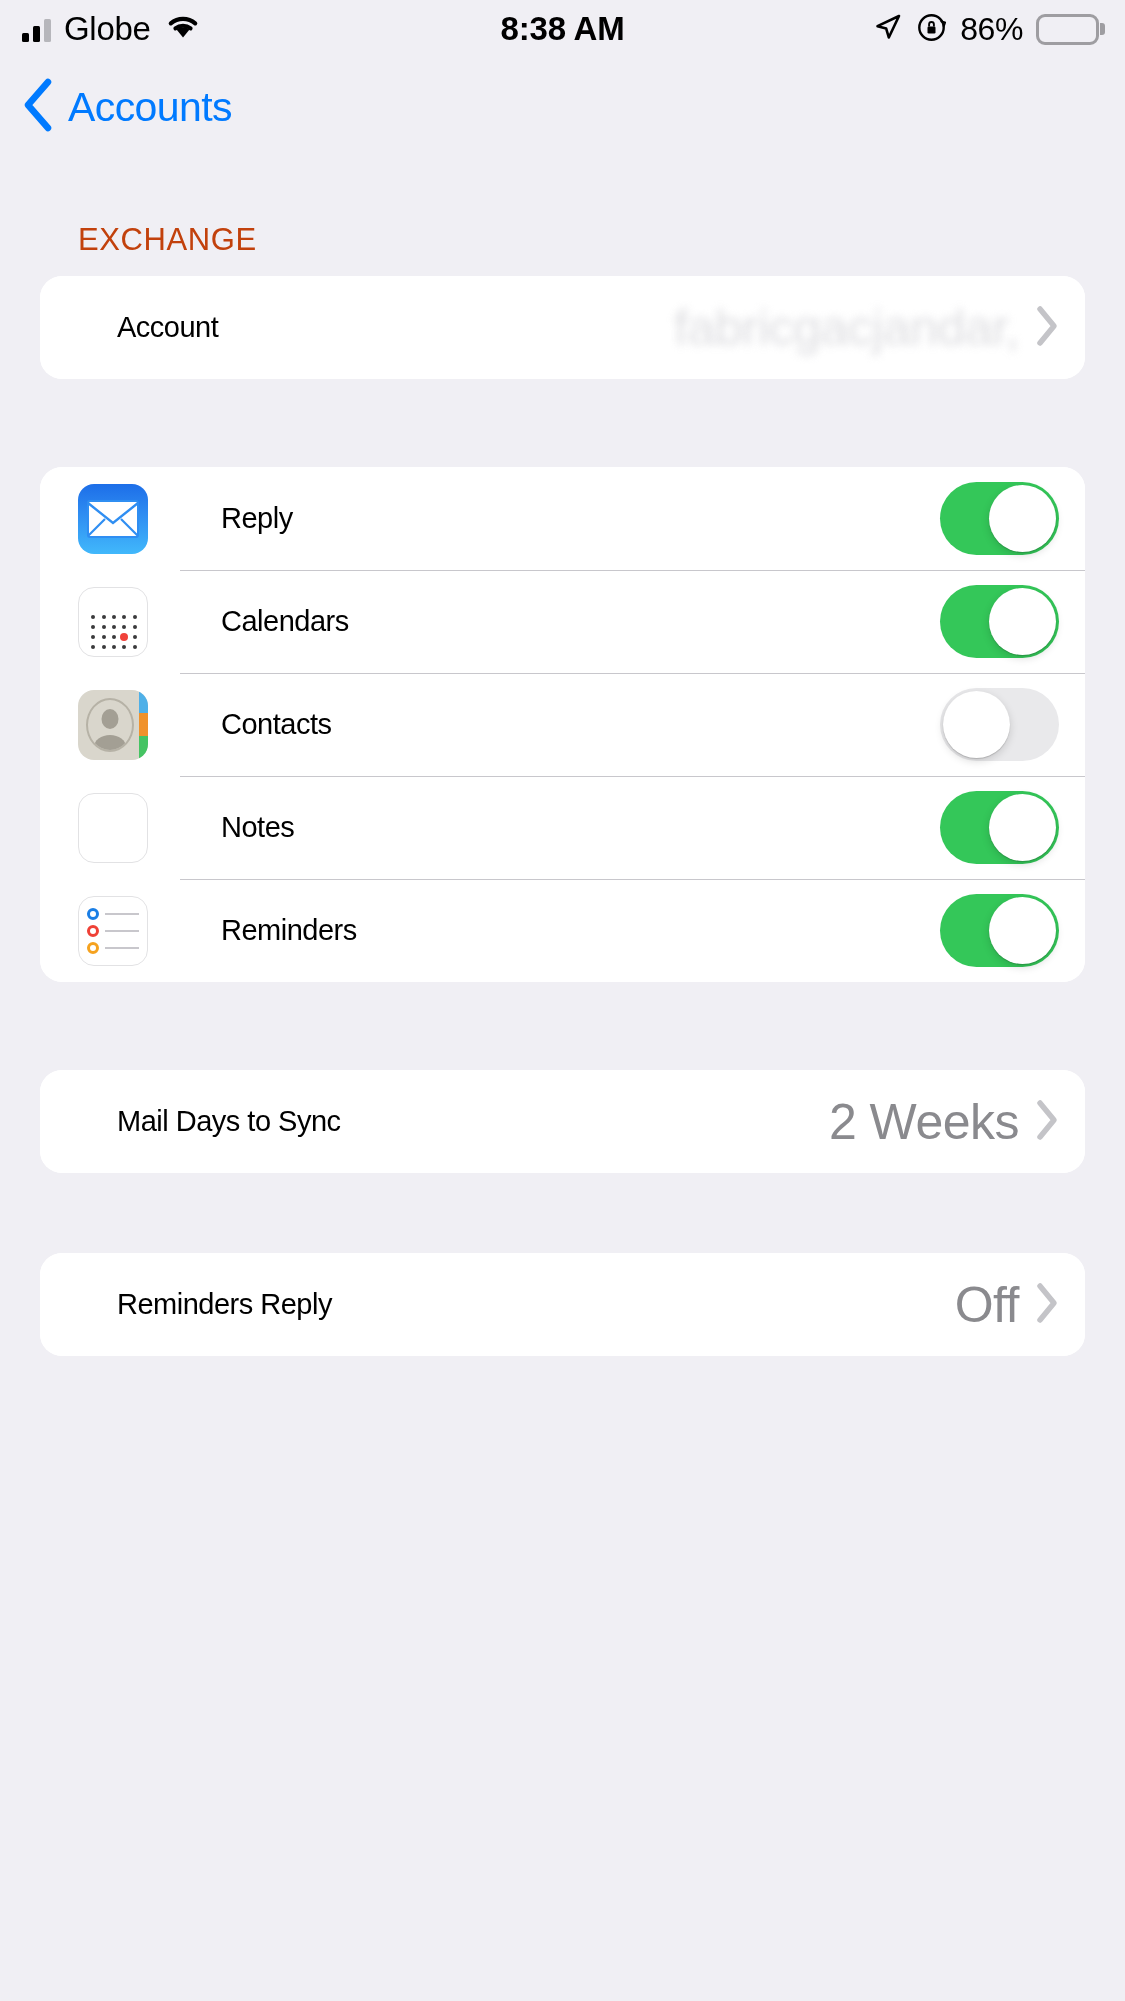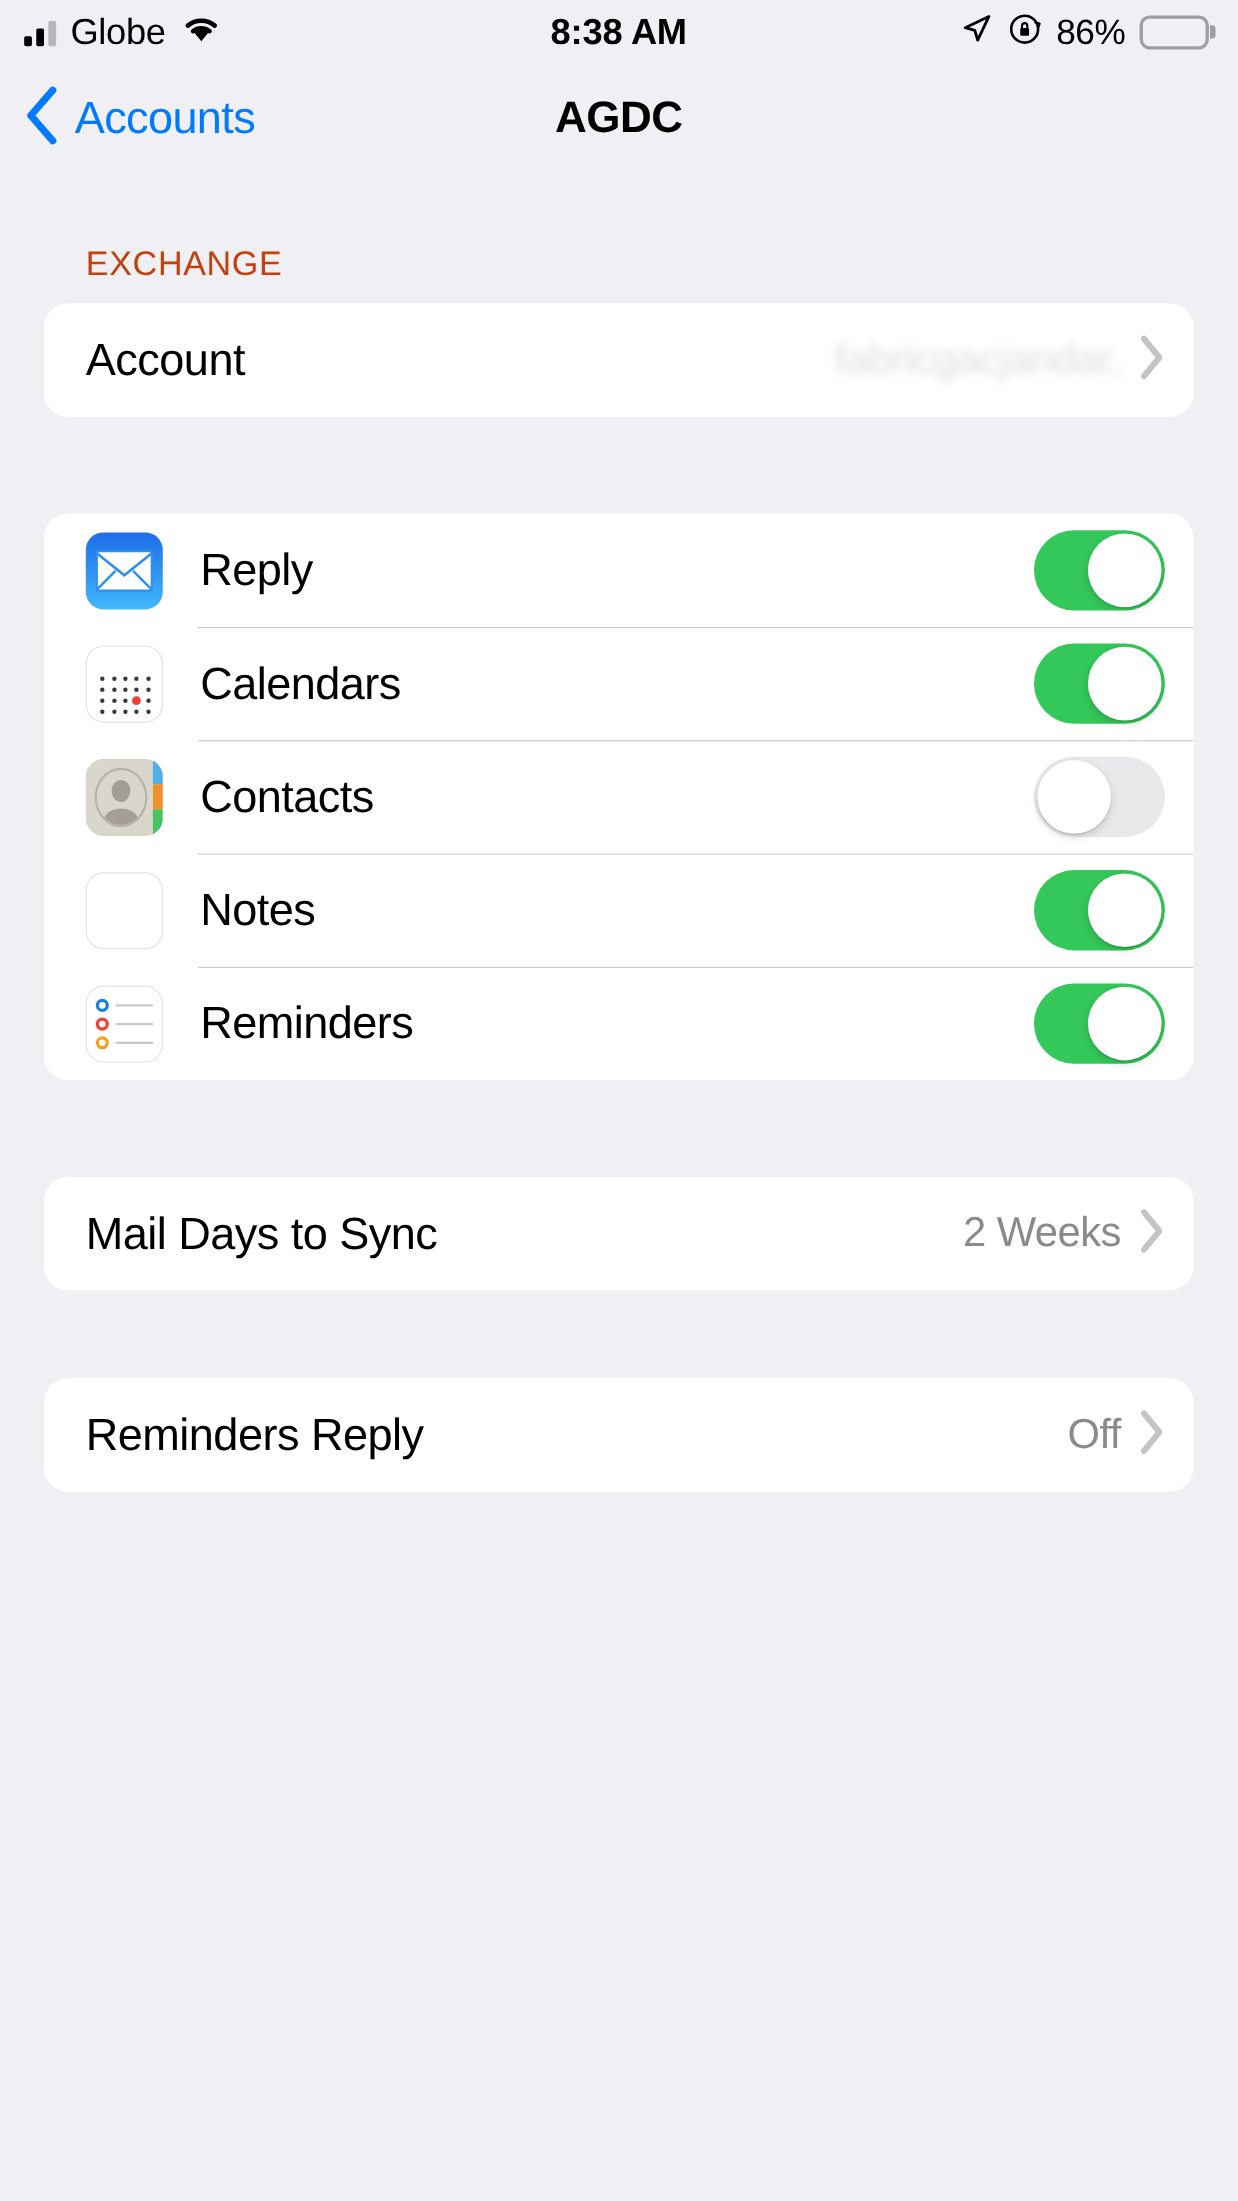--- a/index.html
+++ b/index.html
@@ -162,27 +162,28 @@
     position: absolute;
     left: 38px;
     right: 0;
     top: 0;
     height: 1px;
     background: #c8c7cc;
   }
   .row.with-icon + .row.with-icon::before { left: 140px; }
 
   .row-label {
-    font-size: 41px;
+    font-size: 29px;
     color: #000;
     letter-spacing: -0.5px;
+    margin-left: 39px;
   }
   .row-value {
     margin-left: auto;
-    font-size: 38px;
+    font-size: 50px;
     color: #8a8a8e;
     letter-spacing: -0.5px;
     padding-right: 16px;
   }
   .row-value.redacted {
     color: #d8d8dc;
     filter: blur(4px);
     opacity: 0.85;
     user-select: none;
   }
@@ -417,21 +418,20 @@
 
   <div class="nav-bar">
     <div class="nav-back">
       <span>
         <svg width="32" height="54" viewBox="0 0 32 54">
           <path d="M26 4 L6 27 L26 50" fill="none" stroke="#007aff" stroke-width="6.5" stroke-linecap="round" stroke-linejoin="round"></path>
         </svg>
       </span>
       <span class="nav-back-label">Accounts</span>
     </div>
-    <div class="nav-title">AGDC</div>
   </div>
 
   <div class="content">
 
     <div class="section-header">EXCHANGE</div>
 
     <div class="card">
       <div class="row">
         <span class="row-label">Account</span>
         <span class="row-value redacted">fabricgacjandar,</span>

